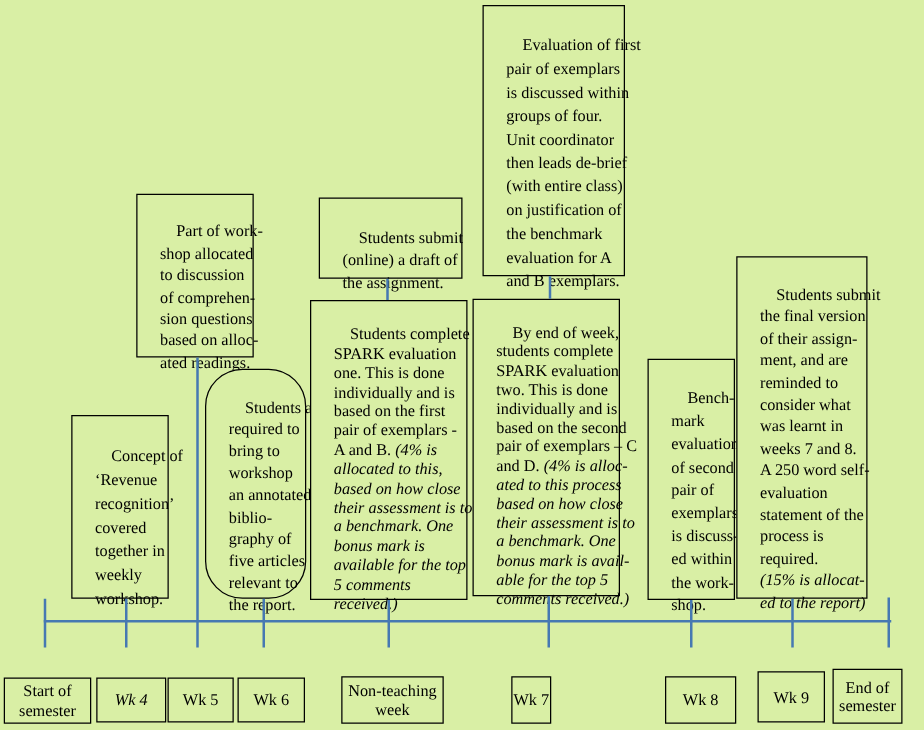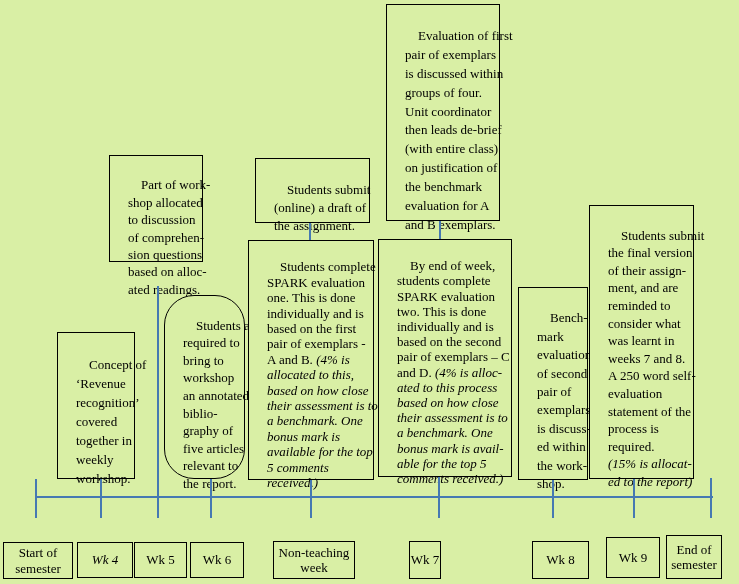--- a/index.html
+++ b/index.html
@@ -51,21 +51,21 @@
   <div class="abox" style="left:57px; top:332px; width:78px; height:147px; line-height:19px;">
     <span class="t">Concept of
 ‘Revenue
 recognition’
 covered
 together in
 weekly
 workshop.</span>
   </div>
 
-  <div class="abox" style="left:109px; top:155px; width:94px; height:107px; line-height:17.4px;">
+  <div class="abox" style="left:109px; top:155px; width:94px; height:131px; line-height:17.4px;">
     <span class="t">Part of work-
 shop allocated
 to discussion
 of comprehen-
 sion questions
 based on alloc-
 ated readings.</span>
   </div>
 
   <div class="abox" style="left:164px; top:295px; width:81px; height:184px; line-height:17.6px;border-radius:30px;">
@@ -112,21 +112,21 @@
 groups of four.
 Unit coordinator
 then leads de-brief
 (with entire class)
 on justification of
 the benchmark
 evaluation for A
 and B exemplars.</span>
   </div>
 
-  <div class="abox" style="left:378px; top:239px; width:134px; height:238px; line-height:15.2px;">
+  <div class="abox" style="left:378px; top:239px; width:118px; height:238px; line-height:15.2px;text-align:center;">
     <span class="t">By end of week,
 students complete
 SPARK evaluation
 two. This is done
 individually and is
 based on the second
 pair of exemplars – C
 and D. </span><span class="t italic">(4% is alloc-
 ated to this process
 based on how close

